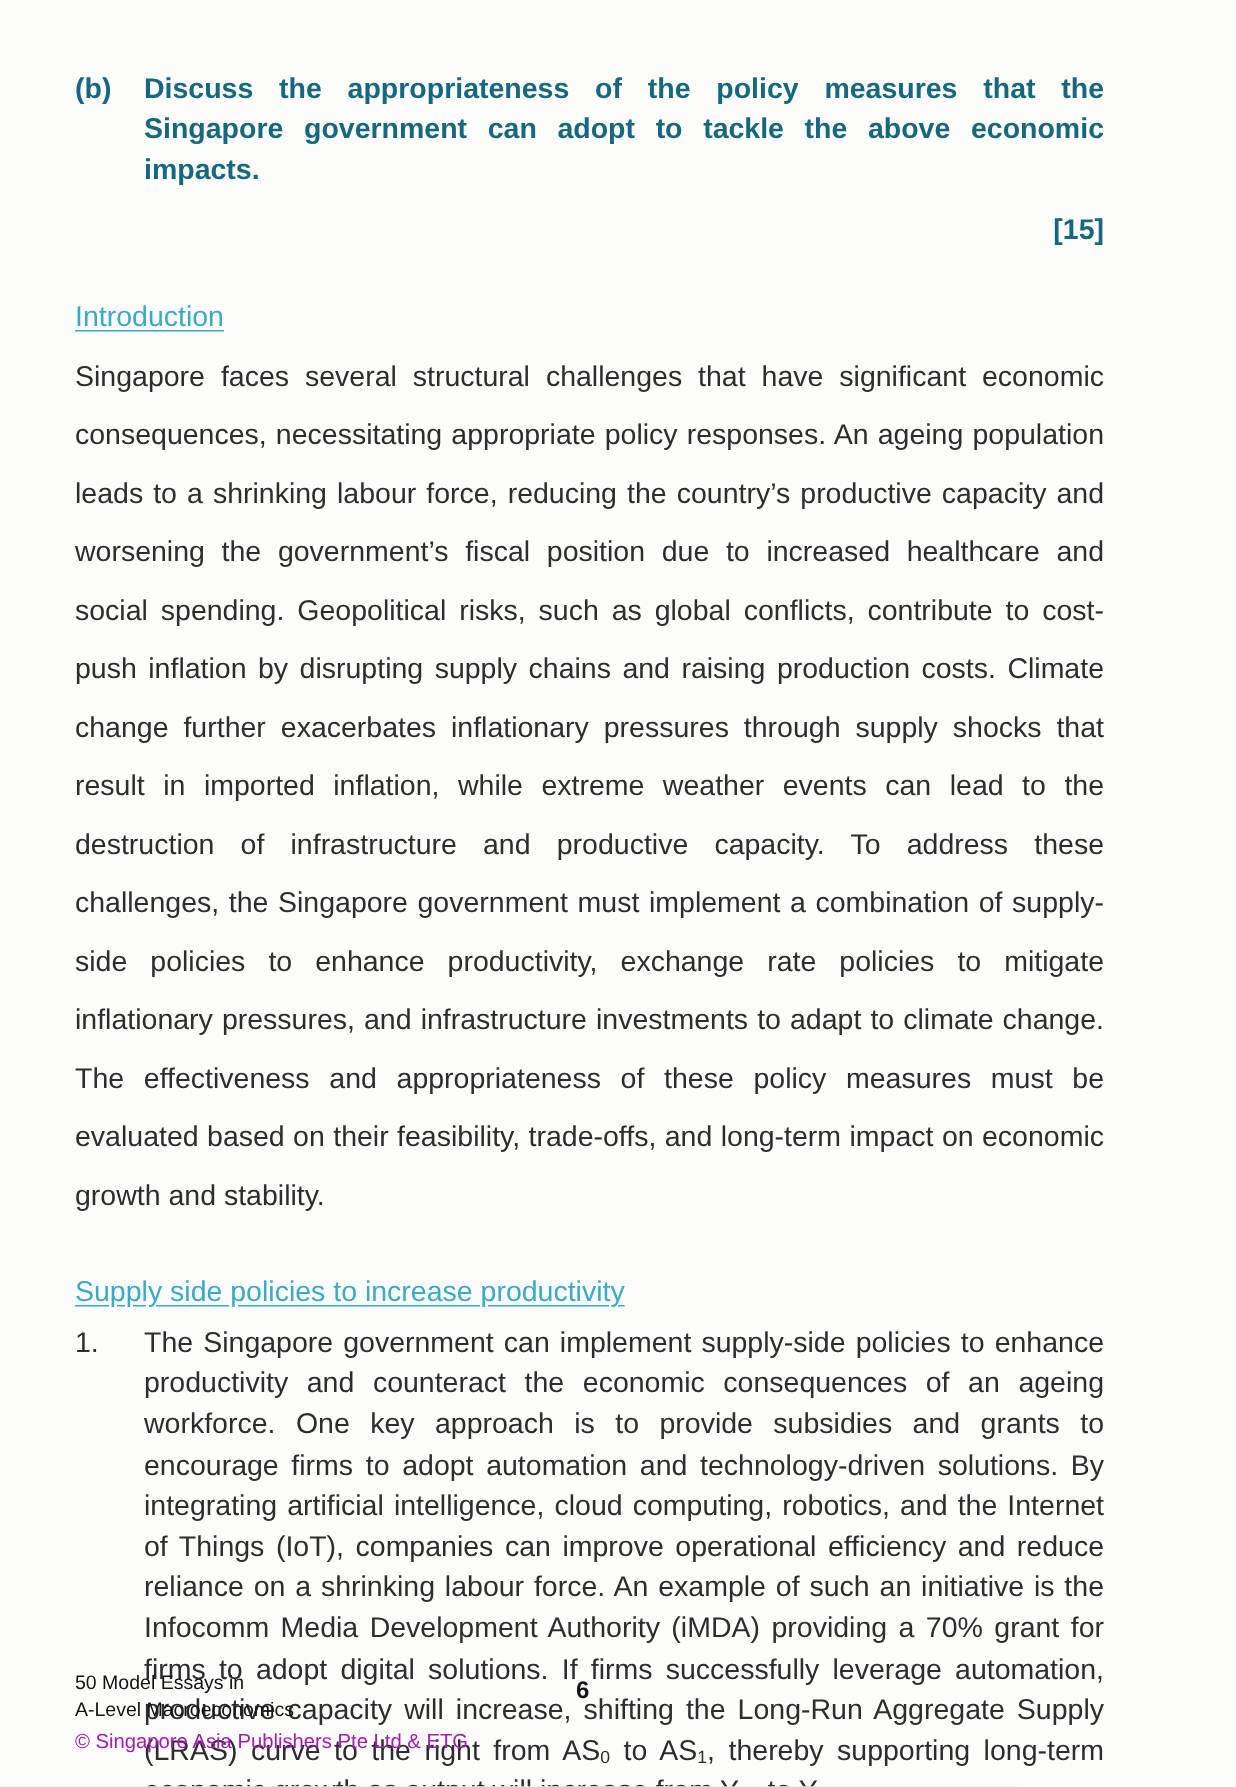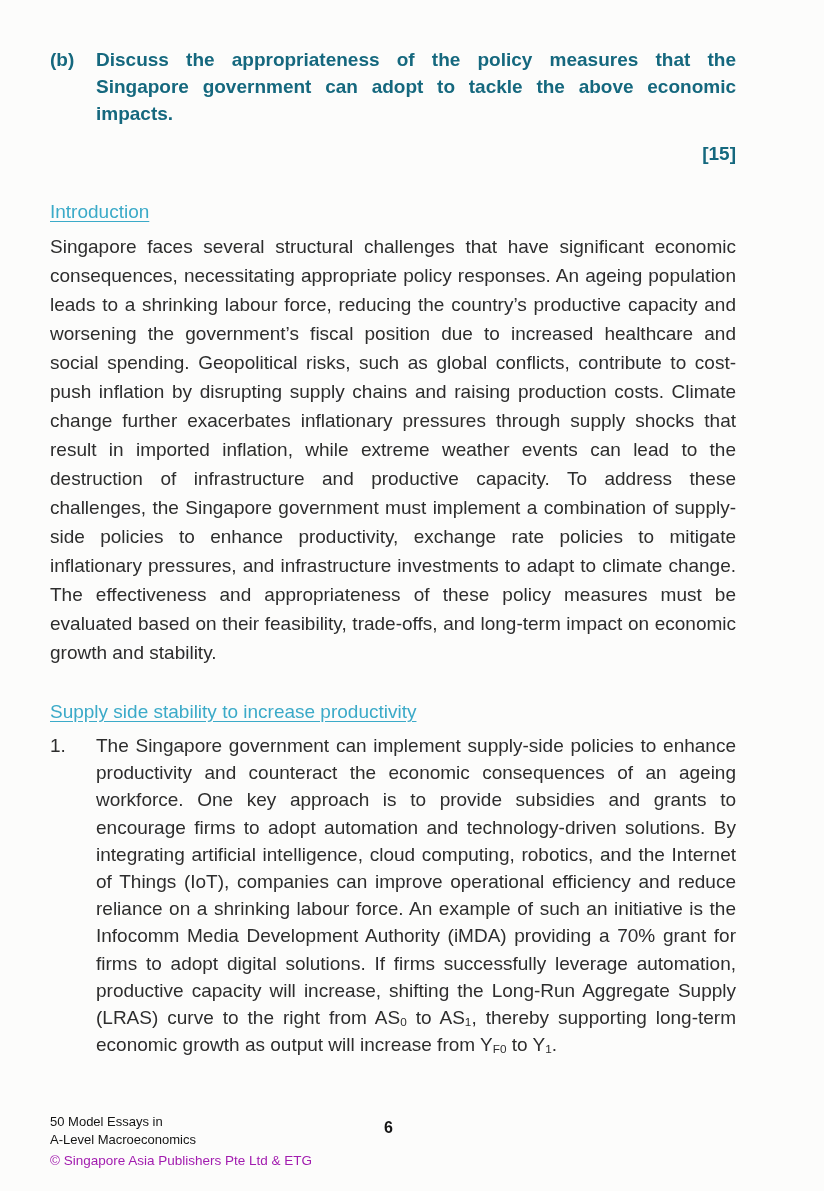--- a/index.html
+++ b/index.html
@@ -41,21 +41,21 @@
     font-size: 19px;
     line-height: 27px;
     color: #3baac8;
     text-decoration: underline;
     text-underline-offset: 3px;
   }
 
   .body-par {
     margin-top: 7px;
     font-size: 19px;
-    line-height: 29px;
+    line-height: 39px;
     text-align: justify;
     color: #2d2d2d;
   }
 
   .numbered-item {
     margin-top: 7px;
     display: grid;
     grid-template-columns: 46px 1fr;
     font-size: 19px;
     line-height: 27.2px;
@@ -98,21 +98,21 @@
 
     <div class="question">
       <span class="q-label">(b)</span>
       <span class="q-text"><span>Discuss the appropriateness of the policy measures that the Singapore government can adopt to tackle the above economic impacts.</span><span class="q-marks">[15]</span></span>
     </div>
 
     <div class="section-heading">Introduction</div>
 
     <p class="body-par">Singapore faces several structural challenges that have significant economic consequences, necessitating appropriate policy responses. An ageing population leads to a shrinking labour force, reducing the country’s productive capacity and worsening the government’s fiscal position due to increased healthcare and social spending. Geopolitical risks, such as global conflicts, contribute to cost-push inflation by disrupting supply chains and raising production costs. Climate change further exacerbates inflationary pressures through supply shocks that result in imported inflation, while extreme weather events can lead to the destruction of infrastructure and productive capacity. To address these challenges, the Singapore government must implement a combination of supply-side policies to enhance productivity, exchange rate policies to mitigate inflationary pressures, and infrastructure investments to adapt to climate change. The effectiveness and appropriateness of these policy measures must be evaluated based on their feasibility, trade-offs, and long-term impact on economic growth and stability.</p>
 
-    <div class="section-heading">Supply side stability to increase productivity</div>
+    <div class="section-heading">Supply side policies to increase productivity</div>
 
     <div class="numbered-item">
       <span class="item-number">1.</span>
       <span class="item-text">The Singapore government can implement supply-side policies to enhance productivity and counteract the economic consequences of an ageing workforce. One key approach is to provide subsidies and grants to encourage firms to adopt automation and technology-driven solutions. By integrating artificial intelligence, cloud computing, robotics, and the Internet of Things (IoT), companies can improve operational efficiency and reduce reliance on a shrinking labour force. An example of such an initiative is the Infocomm Media Development Authority (iMDA) providing a 70% grant for firms to adopt digital solutions. If firms successfully leverage automation, productive capacity will increase, shifting the Long-Run Aggregate Supply (LRAS) curve to the right from AS<sub>0</sub> to AS<sub>1</sub>, thereby supporting long-term economic growth as output will increase from Y<sub>F0</sub> to Y<sub>1</sub>.</span>
     </div>
 
   </div>
 
   <div class="footer-book">
     <div>50 Model Essays in</div>

